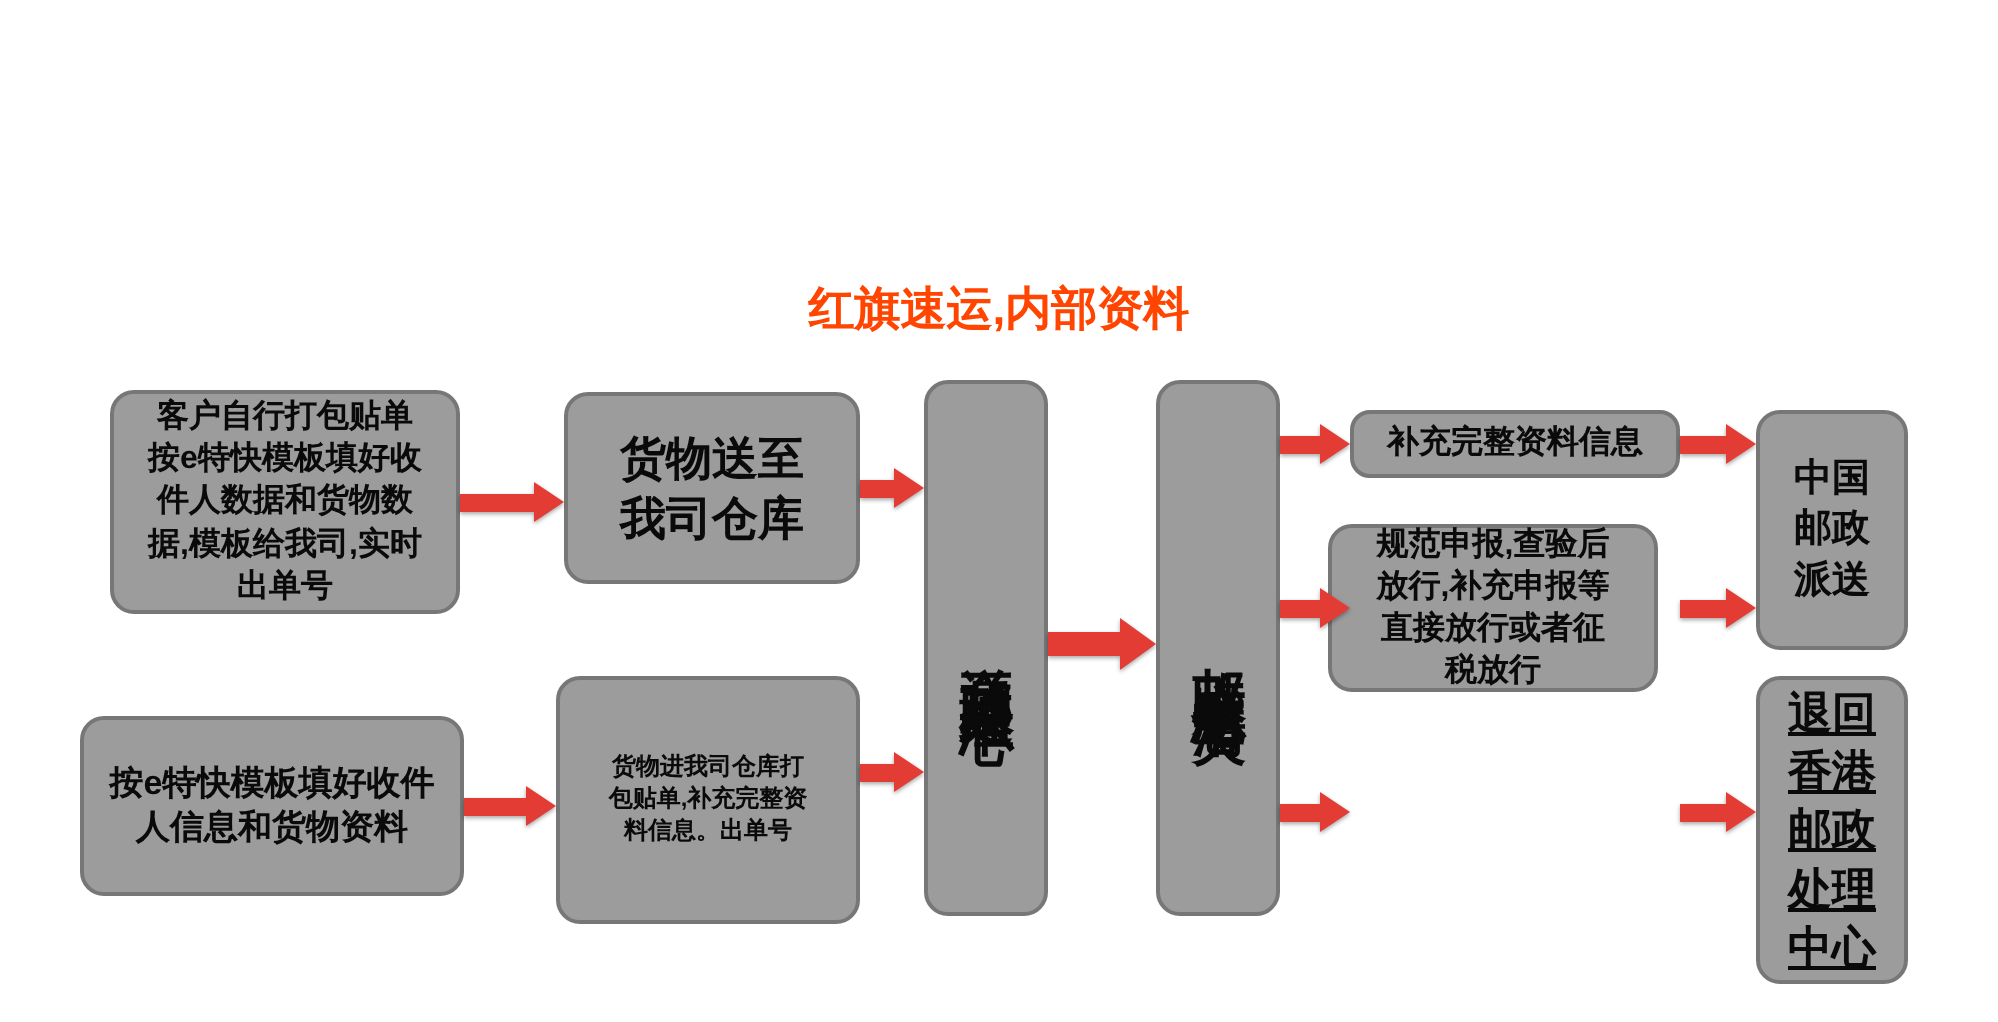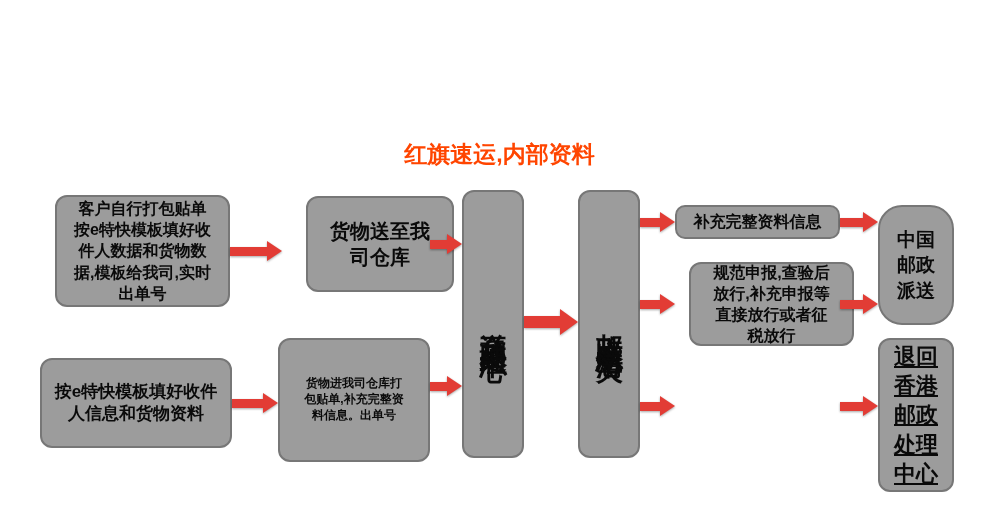--- a/index.html
+++ b/index.html
@@ -51,28 +51,28 @@
   .vbox {
     writing-mode: vertical-rl;
     text-orientation: upright;
     font-size: 27px;
     letter-spacing: 3px;
     line-height: 1;
   }
 
   .b1  { left: 55px;  top: 195px; width: 175px; height: 112px; font-size: 16px; padding: 4px 14px; }
   .b2  { left: 40px;  top: 358px; width: 192px; height: 90px;  font-size: 17px; padding: 4px 12px; }
-  .b3  { left: 282px; top: 196px; width: 148px; height: 96px;  font-size: 20px; padding: 4px 22px; margin-left: 24px; }
+  .b3  { left: 282px; top: 196px; width: 148px; height: 96px;  font-size: 23px; padding: 4px 22px; }
   .b4  { left: 278px; top: 338px; width: 152px; height: 124px; font-size: 12px; padding: 4px 24px; }
   .b5  { left: 462px; top: 190px; width: 62px;  height: 268px; }
   .b6  { left: 578px; top: 190px; width: 62px;  height: 268px; }
   .b7  { left: 675px; top: 205px; width: 165px; height: 34px;  font-size: 16px; border-radius: 10px; }
-  .b8  { left: 689px; top: 262px; width: 165px; height: 84px;  font-size: 16px; padding: 2px 18px; }
+  .b8  { left: 664px; top: 262px; width: 165px; height: 84px;  font-size: 16px; padding: 2px 18px; }
   .b9  { left: 675px; top: 372px; width: 165px; height: 68px;  font-size: 16px; padding: 2px 16px; }
-  .b10 { left: 878px; top: 205px; width: 76px;  height: 120px; font-size: 19px; padding: 4px 14px; border-radius: 24px; }
+  .b10 { left: 878px; top: 205px; width: 76px;  height: 120px; font-size: 19px; padding: 4px 14px; }
   .b11 { left: 878px; top: 338px; width: 76px;  height: 154px; font-size: 22px; padding: 4px 14px; text-decoration: underline; }
 
   .arrow {
     position: absolute;
     height: 20px;
     display: flex;
     align-items: center;
     filter: drop-shadow(0 1px 1px rgba(0,0,0,0.35));
   }
   .arrow .shaft {

